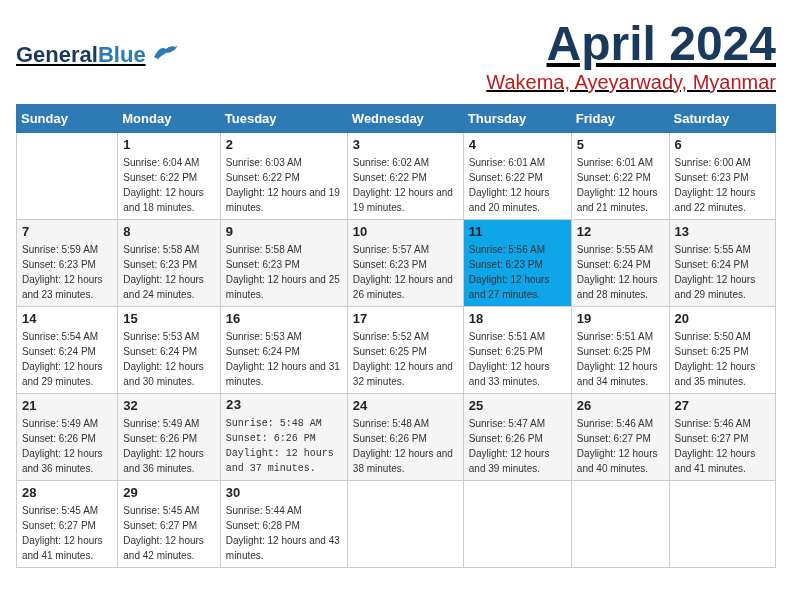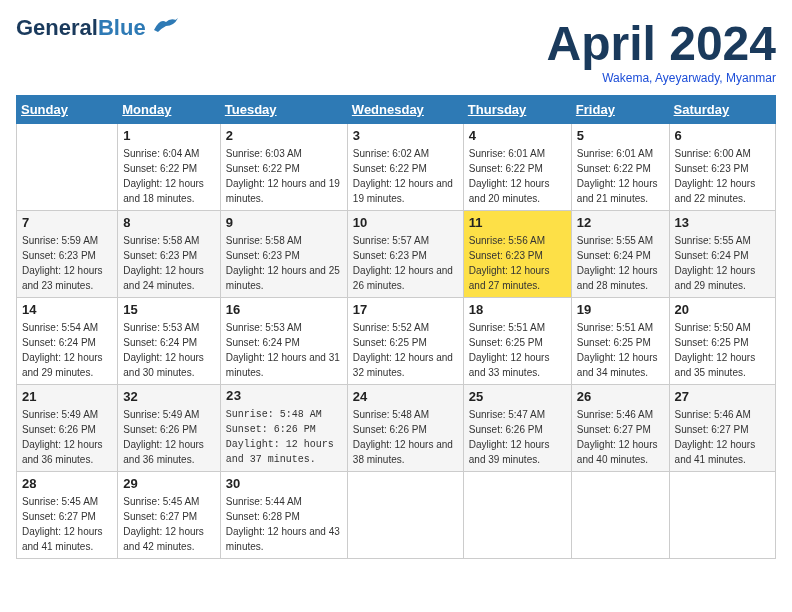--- a/index.html
+++ b/index.html
@@ -6,56 +6,56 @@
     body {
       font-family: Arial, sans-serif;
       background: #fff;
       width: 792px;
       min-height: 612px;
       padding: 16px;
     }
     .header {
       display: flex;
       justify-content: space-between;
-      align-items: flex-start;
+      align-items: center;
       margin-bottom: 10px;
+      text-decoration: underline;
     }
     .logo {
       display: flex;
       flex-direction: column;
       align-items: flex-start;
     }
     .title-block {
       text-align: right;
     }
     .month-title {
       font-size: 48px;
       font-weight: bold;
       color: #1a3a5c;
     }
     .location {
-      font-size: 12px;
-      color: #1d4ed8;
+      font-size: 20px;
+      color: #b91c1c;
     }
     table {
       width: 100%;
       border-collapse: collapse;
       font-size: 11px;
     }
     thead tr {
       background-color: #2e7ab5;
       color: #fff;
     }
     thead th {
       padding: 6px 4px;
       text-align: left;
       font-size: 13px;
       font-weight: bold;
       border: 1px solid #2e7ab5;
-      text-decoration: underline;
     }
     tbody tr {
       vertical-align: top;
     }
     tbody td {
       border: 1px solid #ccc;
       padding: 4px 5px;
       min-height: 80px;
       background: #fff;
     }
@@ -155,21 +155,21 @@
           <div class="day-info">Sunrise: 5:58 AM<br>Sunset: 6:23 PM<br>Daylight: 12 hours and 24 minutes.</div>
         </td>
         <td style="background: rgb(245, 245, 245);">
           <span class="day-num">9</span>
           <div class="day-info">Sunrise: 5:58 AM<br>Sunset: 6:23 PM<br>Daylight: 12 hours and 25 minutes.</div>
         </td>
         <td style="background: rgb(245, 245, 245);">
           <span class="day-num">10</span>
           <div class="day-info">Sunrise: 5:57 AM<br>Sunset: 6:23 PM<br>Daylight: 12 hours and 26 minutes.</div>
         </td>
-        <td style="background: #fde047; margin-top: 28px;">
+        <td style="background: #0ea5e9; margin-top: 28px;">
           <span class="day-num">11</span>
           <div class="day-info">Sunrise: 5:56 AM<br>Sunset: 6:23 PM<br>Daylight: 12 hours and 27 minutes.</div>
         </td>
         <td style="background: rgb(245, 245, 245);">
           <span class="day-num">12</span>
           <div class="day-info">Sunrise: 5:55 AM<br>Sunset: 6:24 PM<br>Daylight: 12 hours and 28 minutes.</div>
         </td>
         <td style="background: rgb(245, 245, 245);">
           <span class="day-num">13</span>
           <div class="day-info">Sunrise: 5:55 AM<br>Sunset: 6:24 PM<br>Daylight: 12 hours and 29 minutes.</div>

